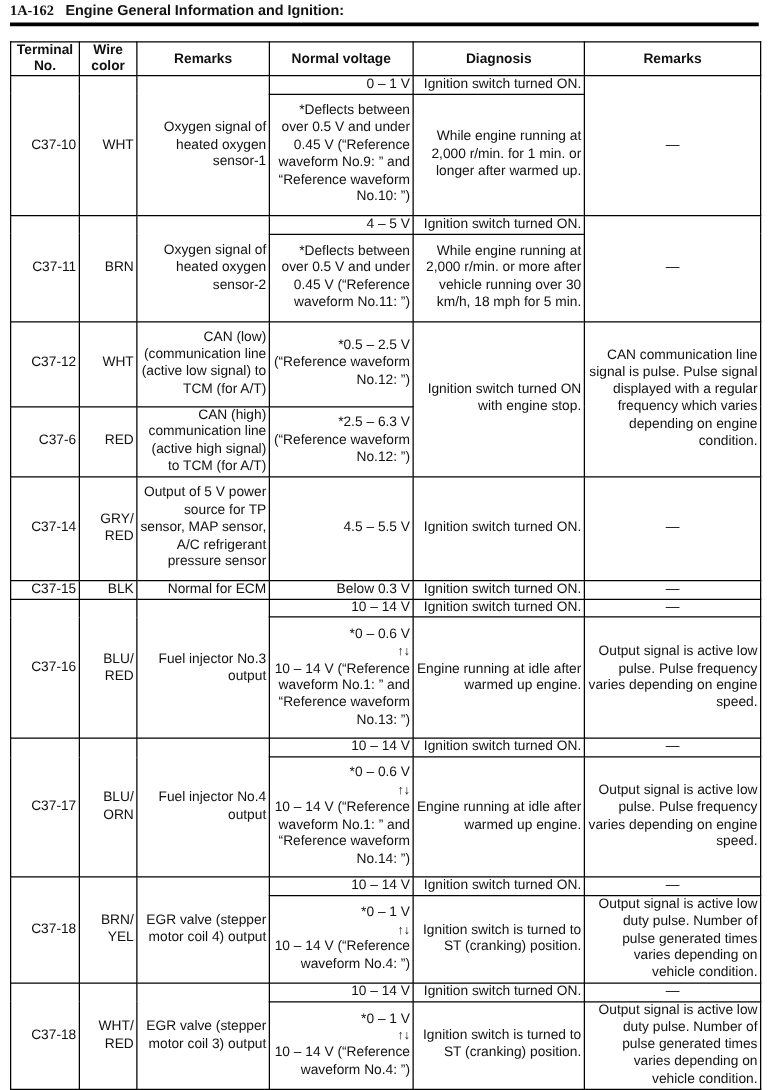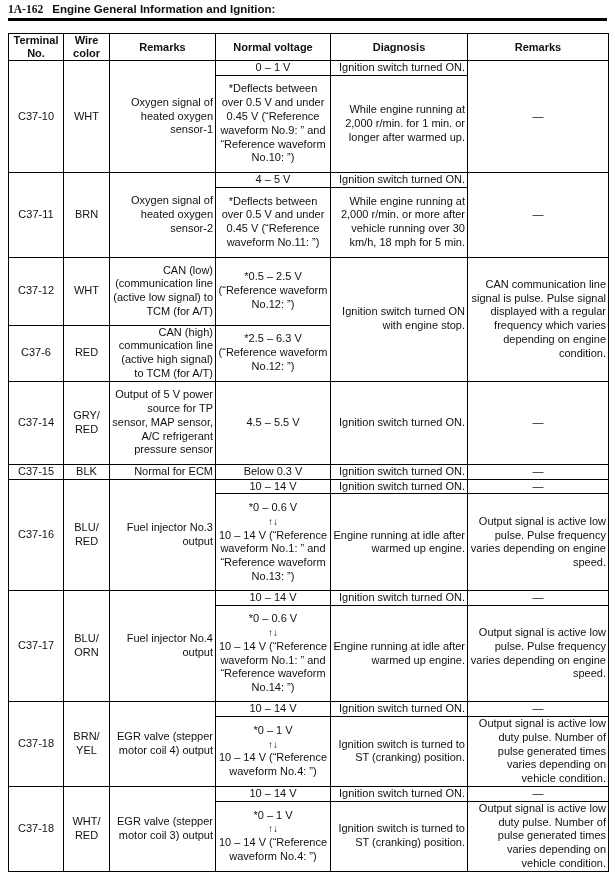--- a/index.html
+++ b/index.html
@@ -5,21 +5,21 @@
   html, body { margin:0; padding:0; background:#ffffff; }
   body { width:615px; height:872px; position:relative; overflow:hidden;
          font-family:"Liberation Sans", sans-serif; color:#111; }
   .page-header { position:absolute; left:8px; top:3px; font-size:11.5px; font-weight:bold; }
   .page-header .num { margin-right:6px;font-family:Liberation Serif, serif; }
   .header-rule { position:absolute; left:8px; top:18px; width:599px; height:3px; background:#000; }
   table.spec { position:absolute; left:8px; top:33px; width:600px;
                border-collapse:collapse; table-layout:fixed; font-size:11px; line-height:13.8px; }
   table.spec td, table.spec th { border:1px solid #000; padding:0 2px; vertical-align:middle; }
   table.spec th { font-weight:bold; text-align:center; height:26px; line-height:13px; }
-  .c { text-align:center; }
+  .c { text-align:right; }
   .l { text-align:right; }
   .dash { text-align:center; }
   .arrows { display:inline-block; font-size:10px; line-height:12px; }
 </style>
 </head>
 <body>
 
 <div class="page-header">
   <span class="num">1A-162</span>
   <span>Engine General Information and Ignition:</span>

